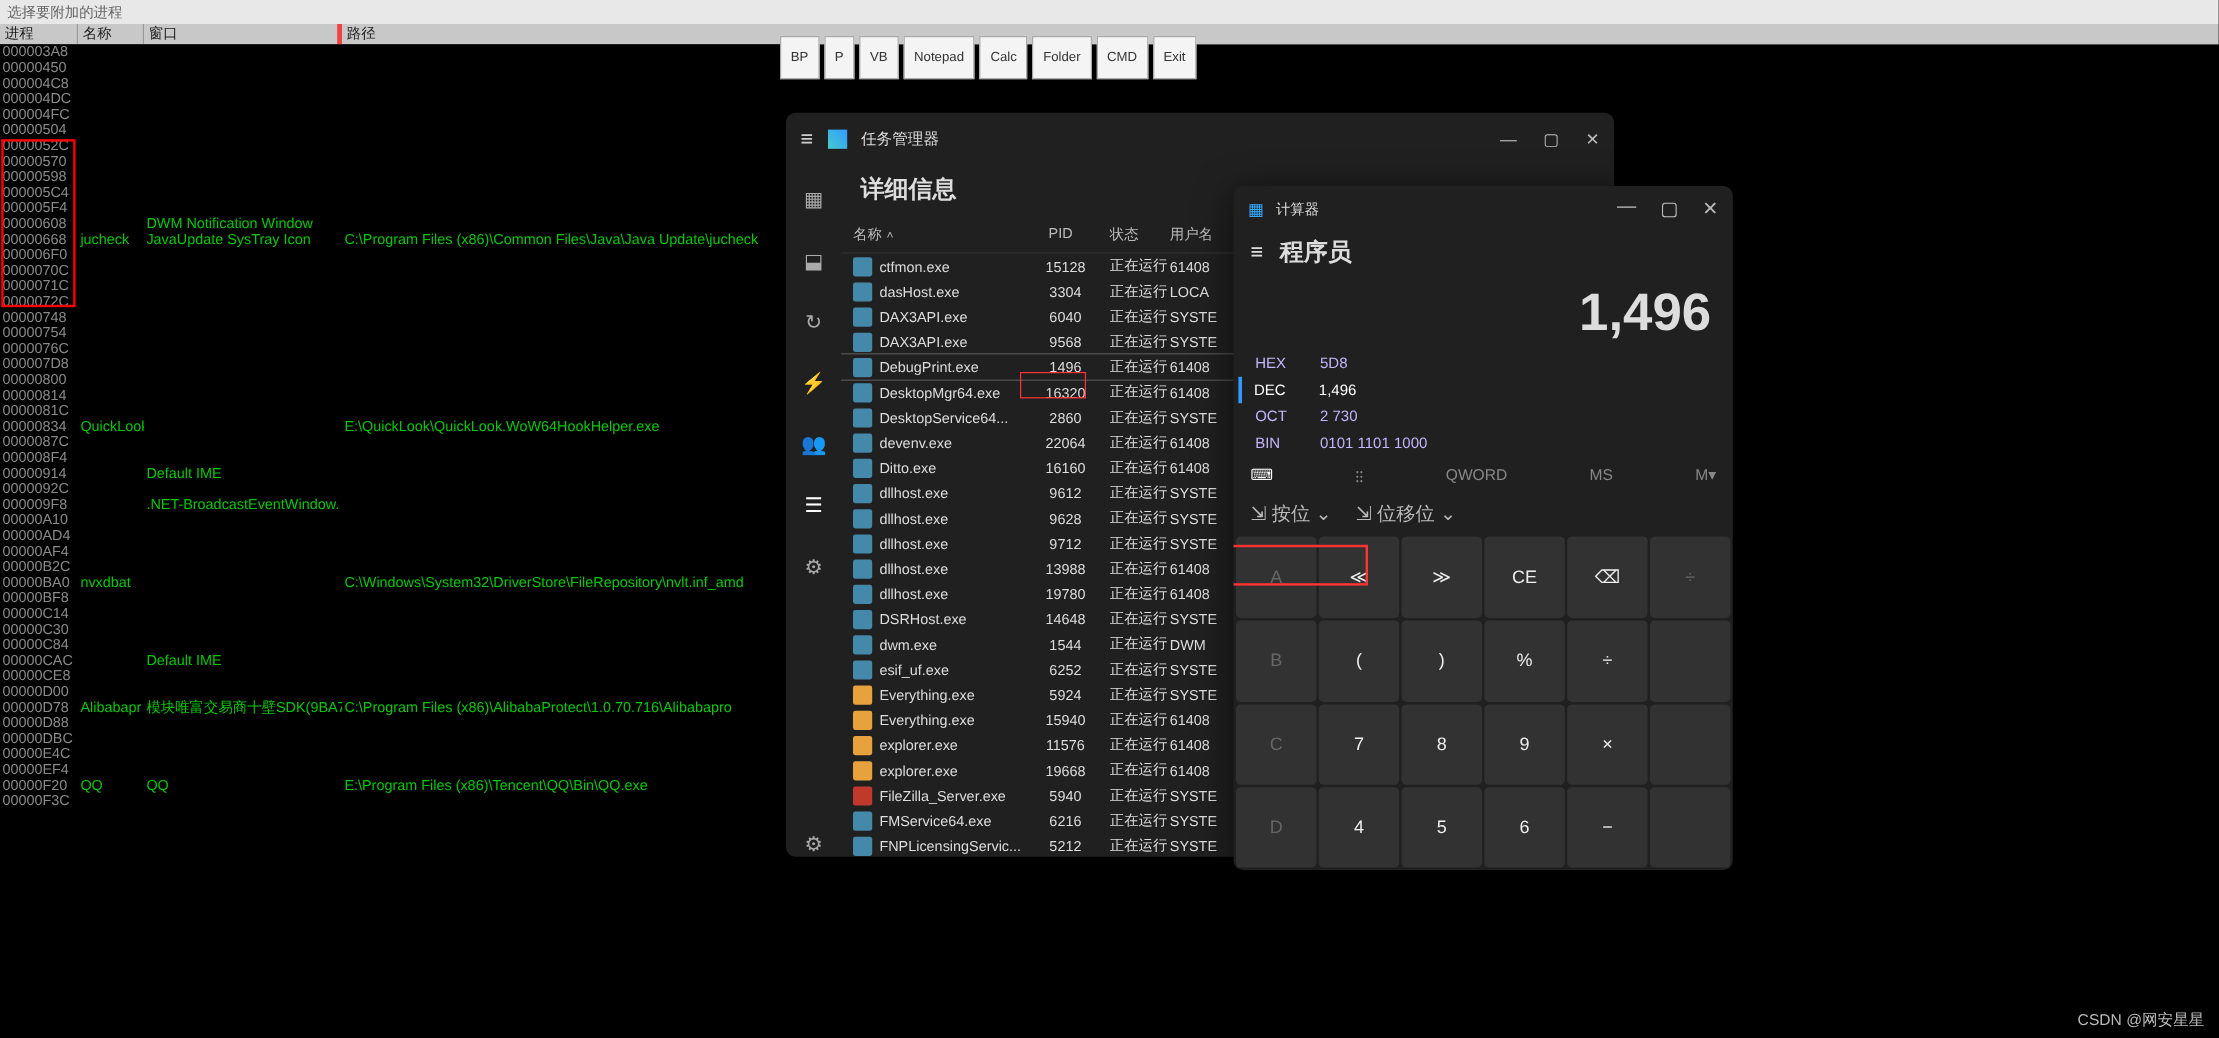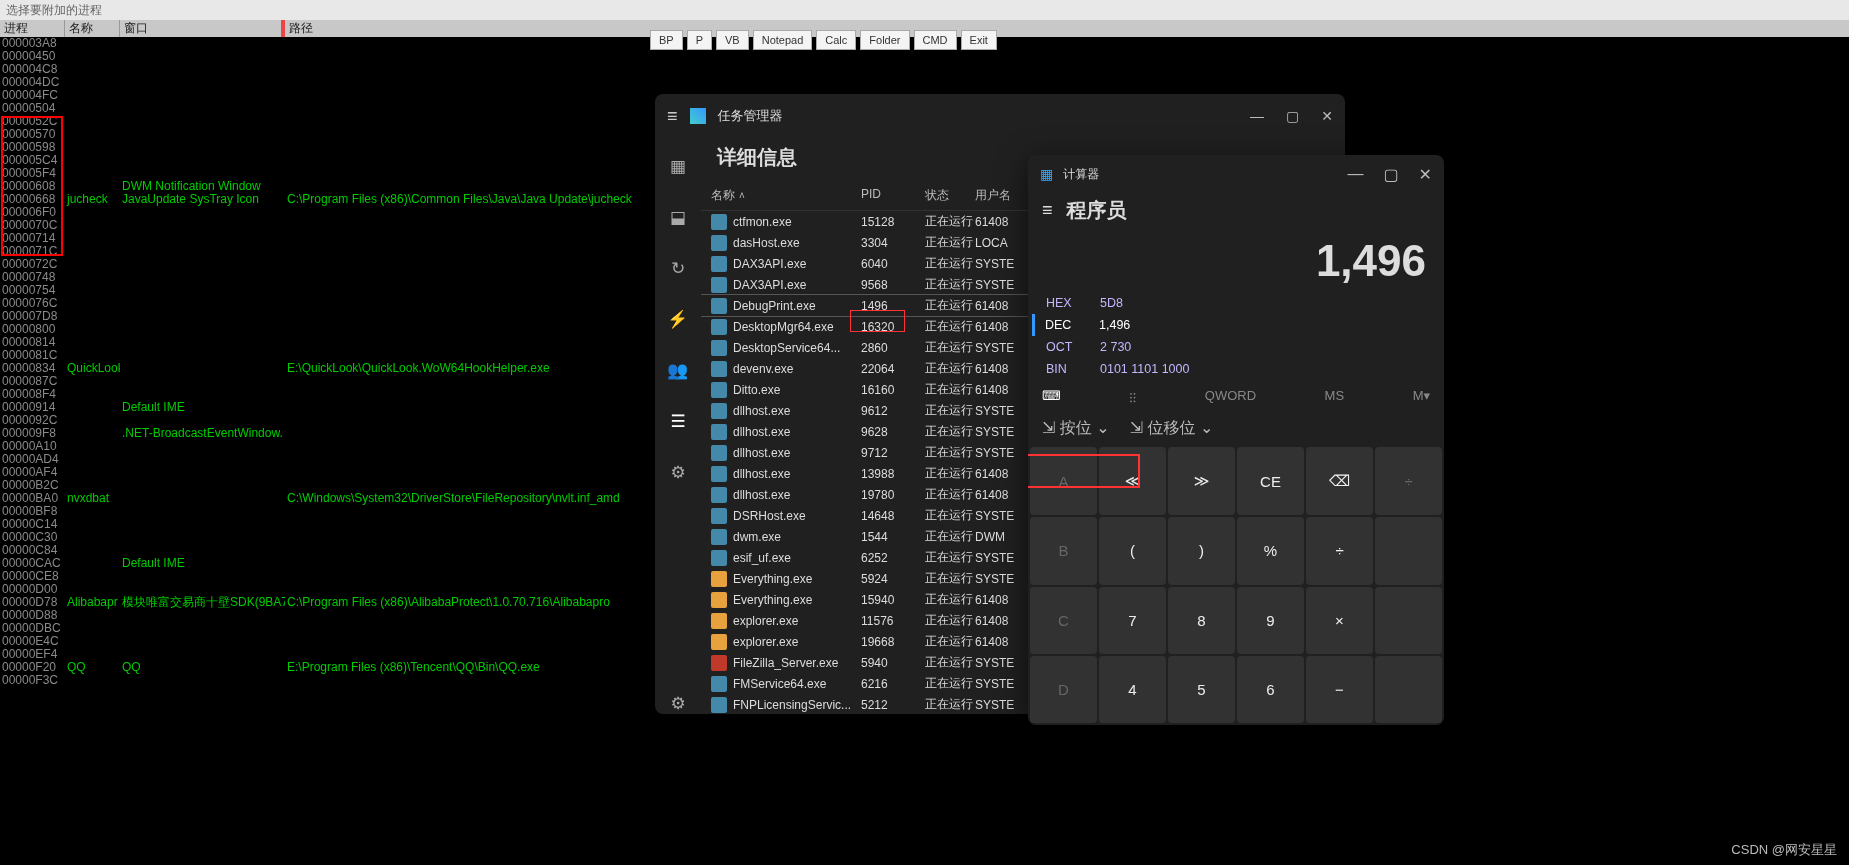--- a/index.html
+++ b/index.html
@@ -13,42 +13,42 @@
   .attach-header .h-path{flex:1;padding-left:4px;}
   .attach-body { position:absolute; top:37px; left:0; width:660px; height:664px; background:#000; font-family:"Consolas","Courier New",monospace; font-size:12px; line-height:13px; }
   .attach-row{display:flex;color:#0c0;white-space:nowrap;}
   .attach-row .c-pid{width:65px;padding-left:2px;color:#8a8a8a;}
   .attach-row .c-name{width:55px;padding-left:2px;overflow:hidden;}
   .attach-row .c-win{width:165px;padding-left:2px;overflow:hidden;}
   .attach-row .c-path{flex:1;padding-left:2px;overflow:hidden;}
   .redbox{position:absolute;border:2px solid #f00;pointer-events:none;}
   .rb1{top:116px;left:1px;width:62px;height:140px;}
   
-  .toolbar{position:absolute;top:30px;left:650px;height:20px;display:flex;gap:4px;}
+  .toolbar{position:absolute;top:30px;left:650px;height:36px;display:flex;gap:4px;}
   .toolbar button{font-size:11px;padding:1px 8px;background:#f4f4f4;border:1px solid #aaa;color:#333;cursor:pointer;}
   
   .tm{position:absolute;top:94px;left:655px;width:690px;height:620px;background:#202020;border-radius:8px;color:#ddd;display:flex;flex-direction:column;overflow:hidden;}
   .tm-top{height:44px;display:flex;align-items:center;padding:0 12px;gap:12px;}
   .tm-top .menu-ic{color:#ccc;font-size:18px;cursor:pointer;}
   .tm-top .app-ic{width:16px;height:16px;background:linear-gradient(45deg,#4cc,#39f);}
   .tm-top .ttl{font-size:13px;}
   .tm-top .wbtns{margin-left:auto;display:flex;gap:22px;color:#bbb;font-size:14px;}
   .tm-main{flex:1;display:flex;overflow:hidden;}
   .tm-side{width:46px;display:flex;flex-direction:column;align-items:center;padding-top:18px;gap:30px;}
   .tm-side span{font-size:17px;color:#aaa;cursor:pointer;}
   .tm-side span.active{color:#fff;}
   .tm-side .spacer{flex:1;}
   .tm-content{flex:1;display:flex;flex-direction:column;}
   .tm-heading{padding:6px 16px 12px;font-size:20px;font-weight:600;}
   .tm-table{flex:1;overflow:auto;}
   .tm-cols{display:flex;font-size:12px;color:#bbb;padding:4px 10px 6px;border-bottom:1px solid #333;position:sticky;top:0;background:#202020;}
   .tm-cols .sort{font-size:10px;margin-left:4px;}
   .tm-cols div{padding-right:8px;}
   .col-name{width:150px;}
-  .col-pid{width:54px;text-align:left;}
+  .col-pid{width:54px;text-align:center;}
   .col-stat{width:60px;padding-left:10px;}
   .col-user{width:58px;}
   .tm-row{display:flex;font-size:12px;padding:2px 10px;align-items:center;color:#ddd;}
   .tm-row .ic{width:16px;height:16px;margin-right:6px;background:#48a;flex:none;border-radius:2px;}
   .tm-row.hl{outline:1px solid #555;}
   .orange{background:#e8a23d!important;}
   .red{background:#c0392b!important;}
   .rb2{top:310px;left:850px;width:55px;height:22px;border:1px solid #f33;}
   
   .calc{position:absolute;top:155px;left:1028px;width:416px;height:570px;background:#202020;border-radius:8px;color:#ddd;display:flex;flex-direction:column;overflow:hidden;box-shadow:0 6px 30px rgba(0,0,0,.6);}
@@ -169,26 +169,20 @@
       <span class="c-win"></span>
       <span class="c-path"></span>
     </div>
     <div class="attach-row">
       <span class="c-pid">0000070C</span>
       <span class="c-name"></span>
       <span class="c-win"></span>
       <span class="c-path"></span>
     </div>
     <div class="attach-row">
-      <span class="c-pid">00000714</span>
-      <span class="c-name"></span>
-      <span class="c-win"></span>
-      <span class="c-path"></span>
-    </div>
-    <div class="attach-row">
       <span class="c-pid">0000071C</span>
       <span class="c-name"></span>
       <span class="c-win"></span>
       <span class="c-path"></span>
     </div>
     <div class="attach-row">
       <span class="c-pid">0000072C</span>
       <span class="c-name"></span>
       <span class="c-win"></span>
       <span class="c-path"></span>

